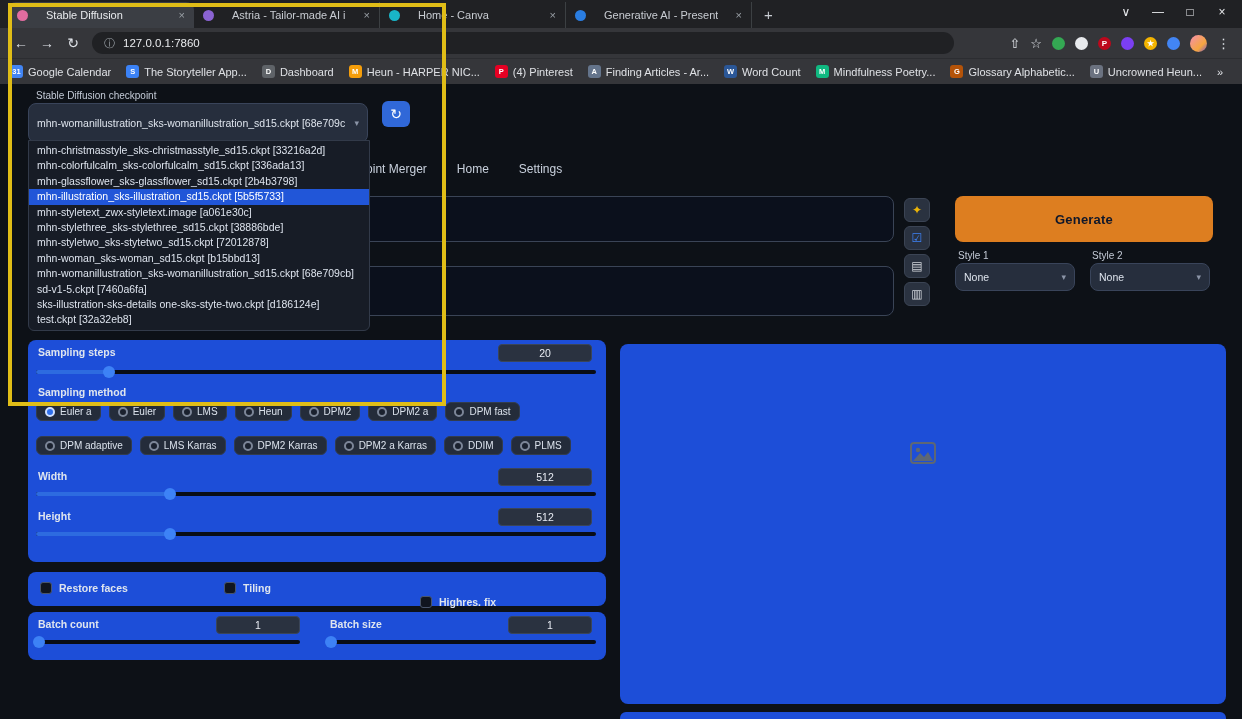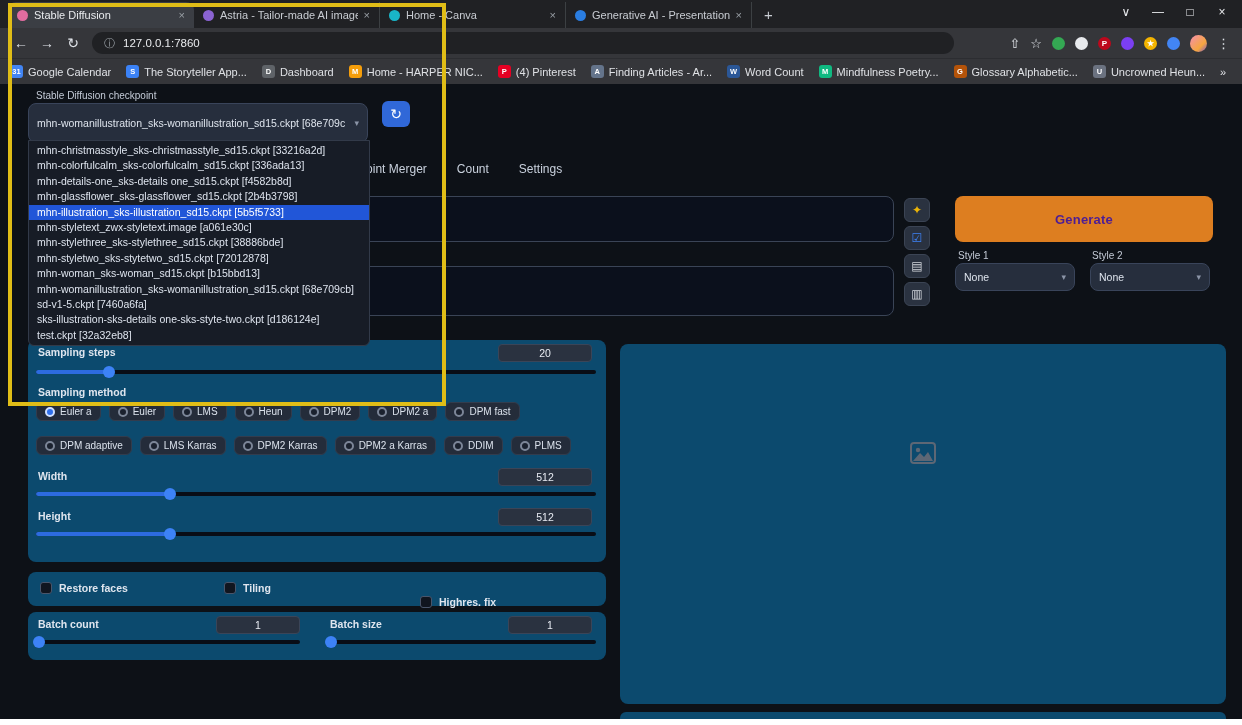--- a/index.html
+++ b/index.html
@@ -1,21 +1,21 @@
 <!DOCTYPE html>
 <html><head>
 <meta charset="utf-8">
 <style>
   * { margin:0; padding:0; box-sizing:border-box; }
   body { background:#ffffff; font-family:"Liberation Sans", sans-serif; }
   .screen { position:relative; width:1242px; height:725px; background:#ffffff; overflow:hidden; }
 
   
   .tabstrip { position:absolute; left:0; top:0; width:100%; height:28px; background:#202124; display:flex; align-items:flex-end; padding-left:8px; }
-  .tab { position:relative; display:flex; align-items:center; gap:6px; height:26px; padding:0 9px; width:186px; color:#c8ccd2; font-size:11px; border-right:1px solid #3c4043; }
+  .tab { position:relative; display:flex; align-items:center; gap:18px; height:26px; padding:0 9px; width:186px; color:#c8ccd2; font-size:11px; border-right:1px solid #3c4043; }
   .tab.active { background:#3b3e44; border-radius:8px 8px 0 0; color:#e8eaed; border-right:none; }
   .tab .title { flex:1; white-space:nowrap; overflow:hidden; }
   .favicon { width:11px; height:11px; border-radius:50%; flex:none; }
   .tab-close { color:#9aa0a6; font-size:11px; flex:none; }
   .newtab { color:#c8ccd2; font-size:15px; padding:0 12px; line-height:26px; }
   .win { position:absolute; top:0; right:4px; height:26px; display:flex; color:#e8eaed; }
   .win span { width:32px; text-align:center; line-height:24px; font-size:12px; }
 
   .toolbar { position:absolute; top:28px; left:0; width:100%; height:30px; background:#35363a; display:flex; align-items:center; padding:0 8px; }
   .navbtn { color:#dfe3e8; width:26px; text-align:center; font-size:14px; flex:none; }
@@ -31,24 +31,24 @@
   .bm-icon { width:13px; height:13px; border-radius:3px; color:#fff; font-size:7.5px; font-weight:bold; display:flex; align-items:center; justify-content:center; flex:none; }
   .bm-spacer { flex:1; }
 
   
   .page { position:absolute; top:84px; left:0; width:100%; height:635px; background:#0d1117; color:#dde3ec; }
   .abs { position:absolute; }
   .small-label { font-size:10px; color:#c3cad6; }
   .fld-label { font-size:10.5px; font-weight:600; color:#dfe5ee; }
   .selectbox { background:#262e3d; border:1px solid #39445a; border-radius:8px; color:#dde3ec; font-size:10.5px; display:flex; align-items:center; justify-content:space-between; padding:0 8px; overflow:hidden; white-space:nowrap; }
   .chev { color:#8b95a7; font-size:9px; margin-left:6px; flex:none; }
-  .panel { position:absolute; background:#0c4a6e; border-radius:8px; }
+  .panel { position:absolute; background:#1d4ed8; border-radius:8px; }
   .prompt { position:absolute; background:#0b101c; border:1px solid #3a4456; border-radius:8px; resize:none; outline:none; color:#dde3ec; font-family:"Liberation Sans",sans-serif; }
   .toolbtn { position:absolute; width:26px; height:24px; background:#2a3240; border:1px solid #3b4454; border-radius:6px; display:flex; align-items:center; justify-content:center; font-size:12px; }
-  .gen { position:absolute; background:#dd7e20; border-radius:8px; color:#4c1d95; font-weight:bold; font-size:13px; display:flex; align-items:center; justify-content:center; letter-spacing:.2px; }
+  .gen { position:absolute; background:#dd7e20; border-radius:8px; color:#0f172a; font-weight:bold; font-size:13px; display:flex; align-items:center; justify-content:center; letter-spacing:.2px; }
   .apptabs { position:absolute; display:flex; gap:30px; font-size:12px; color:#c9d1dd; }
   .valbox { position:absolute; background:#2a3240; border:1px solid #3a4558; border-radius:4px; color:#e7ebf2; font-size:10.5px; display:flex; align-items:center; justify-content:center; }
   .track { position:absolute; height:4px; background:#090d16; border-radius:2px; }
   .fill { position:absolute; left:0; top:0; height:100%; background:#2d6be0; border-radius:2px; }
   .knob { position:absolute; top:-4px; width:12px; height:12px; margin-left:-6px; border-radius:50%; background:#3d82f6; }
   .chips { position:absolute; display:flex; gap:8px; }
   .chip { display:flex; align-items:center; gap:5px; background:#242c3a; border:1px solid #323c4d; border-radius:6px; padding:3px 8px; font-size:10px; color:#dbe2ec; white-space:nowrap; }
   .radio { width:10px; height:10px; border-radius:50%; border:2px solid #7c8698; background:#1a212e; flex:none; }
   .chip.selected .radio { border-color:#cfe0ff; background:#2f6feb; }
   .cbrow { display:flex; align-items:center; gap:7px; position:absolute; }
@@ -125,21 +125,21 @@
     <div class="bm">
         <span class="bm-icon" style="background: rgb(59, 130, 246);">S</span>
         <span>The Storyteller App...</span>
       </div>
     <div class="bm">
         <span class="bm-icon" style="background: rgb(95, 99, 104);">D</span>
         <span>Dashboard</span>
       </div>
     <div class="bm">
         <span class="bm-icon" style="background: rgb(245, 158, 11);">M</span>
-        <span>Home - HARPER NIC...</span>
+        <span>Heun - HARPER NIC...</span>
       </div>
     <div class="bm">
         <span class="bm-icon" style="background: rgb(230, 0, 35);">P</span>
         <span>(4) Pinterest</span>
       </div>
     <div class="bm">
         <span class="bm-icon" style="background: rgb(100, 116, 139);">A</span>
         <span>Finding Articles - Ar...</span>
       </div>
     <div class="bm">
@@ -173,21 +173,21 @@
     <div class="refresh abs" style="left:382px; top:17px; width:28px; height:26px;">
         <span>↻</span>
       </div>
 
     <div class="apptabs" style="left:38px; top:78px;">
       <span>txt2img</span>
       <span>img2img</span>
       <span>Extras</span>
       <span>PNG Info</span>
       <span>Checkpoint Merger</span>
-      <span>Count</span>
+      <span>Home</span>
       <span>Settings</span>
     </div>
 
     <textarea class="prompt" style="left: 36px; top: 112px; width: 858px; height: 46px;"></textarea>
     <textarea class="prompt" style="left: 36px; top: 182px; width: 858px; height: 50px;"></textarea>
 
     <div class="toolbtn" style="left:904px; top:114px; color:#eab308;">
         <span>✦</span>
       </div>
     <div class="toolbtn" style="left:904px; top:142px; color:#3d82f6;">
@@ -341,21 +341,20 @@
         <rect x="1" y="1" width="24" height="20" rx="3" fill="none" stroke="#5d6775" stroke-width="2"></rect>
         <circle cx="8" cy="8" r="2.2" fill="#5d6775"></circle>
         <path d="M3 19 L10 11 L14 15 L18 10 L23 19 Z" fill="#5d6775"></path>
       </svg>
     </div>
     <div class="panel" style="left:620px; top:628px; width:606px; height:7px; border-radius:6px 6px 0 0;"></div>
 
     <div class="dd">
       <div class="dd-item">mhn-christmasstyle_sks-christmasstyle_sd15.ckpt [33216a2d]</div>
       <div class="dd-item">mhn-colorfulcalm_sks-colorfulcalm_sd15.ckpt [336ada13]</div>
-      <div class="dd-item">mhn-details-one_sks-details one_sd15.ckpt [f4582b8d]</div>
       <div class="dd-item">mhn-glassflower_sks-glassflower_sd15.ckpt [2b4b3798]</div>
       <div class="dd-item hl">mhn-illustration_sks-illustration_sd15.ckpt [5b5f5733]</div>
       <div class="dd-item">mhn-styletext_zwx-styletext.image [a061e30c]</div>
       <div class="dd-item">mhn-stylethree_sks-stylethree_sd15.ckpt [38886bde]</div>
       <div class="dd-item">mhn-styletwo_sks-stytetwo_sd15.ckpt [72012878]</div>
       <div class="dd-item">mhn-woman_sks-woman_sd15.ckpt [b15bbd13]</div>
       <div class="dd-item">mhn-womanillustration_sks-womanillustration_sd15.ckpt [68e709cb]</div>
       <div class="dd-item">sd-v1-5.ckpt [7460a6fa]</div>
       <div class="dd-item">sks-illustration-sks-details one-sks-styte-two.ckpt [d186124e]</div>
       <div class="dd-item">test.ckpt [32a32eb8]</div>

